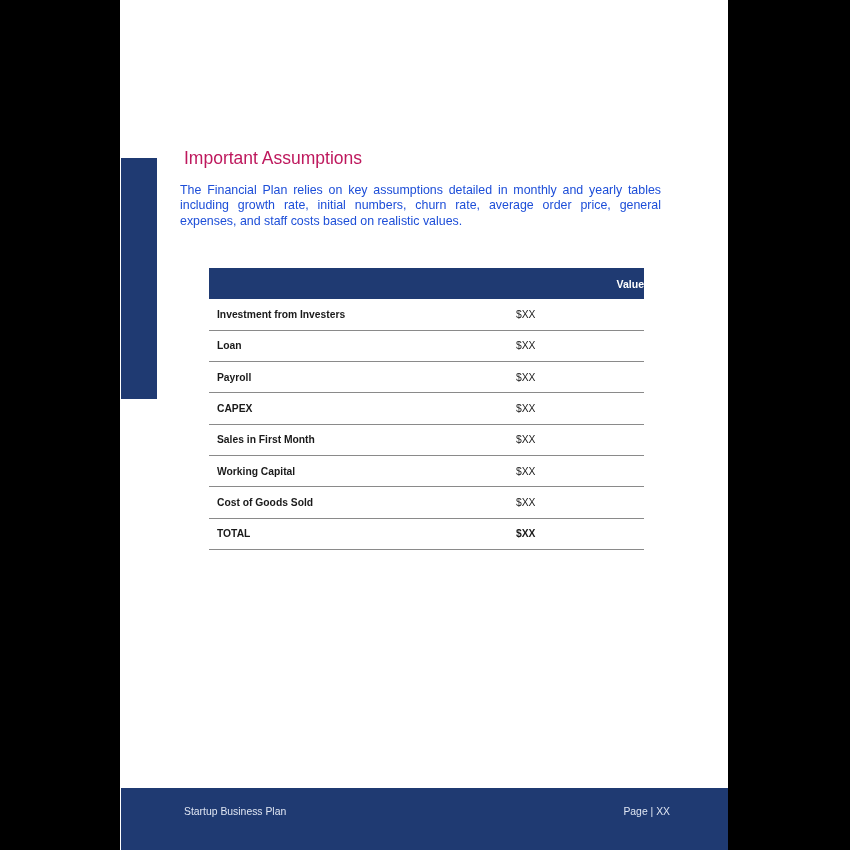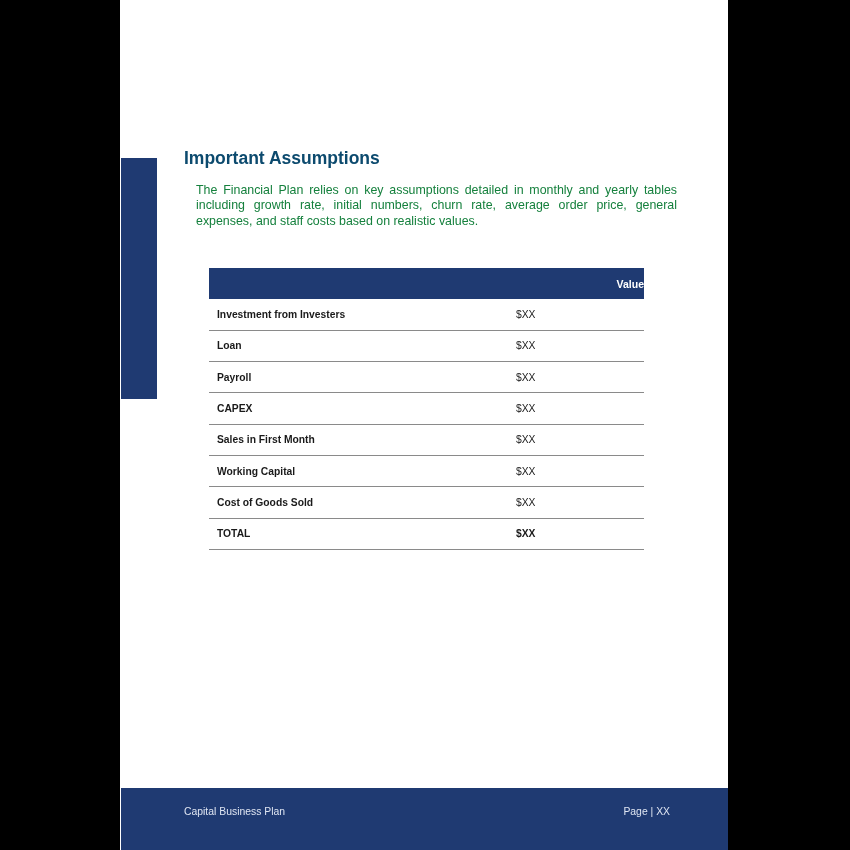--- a/index.html
+++ b/index.html
@@ -12,25 +12,25 @@
   .side-bar {
     position: absolute; left: 1px; top: 158px; width: 36px; height: 241px;
     background: #1f3a72;
   }
   .title {
     position: absolute; left: 0; top: 44px; width: 608px; text-align: center;
     font-size: 39px; font-weight: bold; color: #0a0a0a; letter-spacing: 0.5px;
   }
   .section-heading {
     position: absolute; left: 64px; top: 148px;
-    font-size: 17.5px; font-weight: bold; color: #0c4a6e;
+    font-size: 17.5px; font-weight: normal; color: #be185d;
   }
   .para {
-    position: absolute; left: 76px; width: 481px;
-    font-size: 12.4px; line-height: 15.3px; color: #15803d; text-align: justify;
+    position: absolute; left: 60px; width: 481px;
+    font-size: 12.4px; line-height: 15.3px; color: #1d4ed8; text-align: justify;
   }
   .para.p1 { top: 183px; }
   .para.p2 { top: 623px; }
   .table {
     position: absolute; left: 89px; top: 268px; width: 435px;
     border-collapse: collapse;
   }
   .table th {
     background: #1f3a72; color: #fff; height: 31px;
     font-size: 10.5px; font-weight: bold; text-align: right;
@@ -103,16 +103,16 @@
       </tr>
       <tr class="total">
         <td class="label">TOTAL</td>
         <td class="val">$XX</td>
       </tr>
     </tbody>
   </table>
 
 
   <div class="footer">
-    <span class="footer-left">Capital Business Plan</span>
+    <span class="footer-left">Startup Business Plan</span>
     <span class="footer-right">Page | XX</span>
   </div>
 </div>
 
 </body></html>

